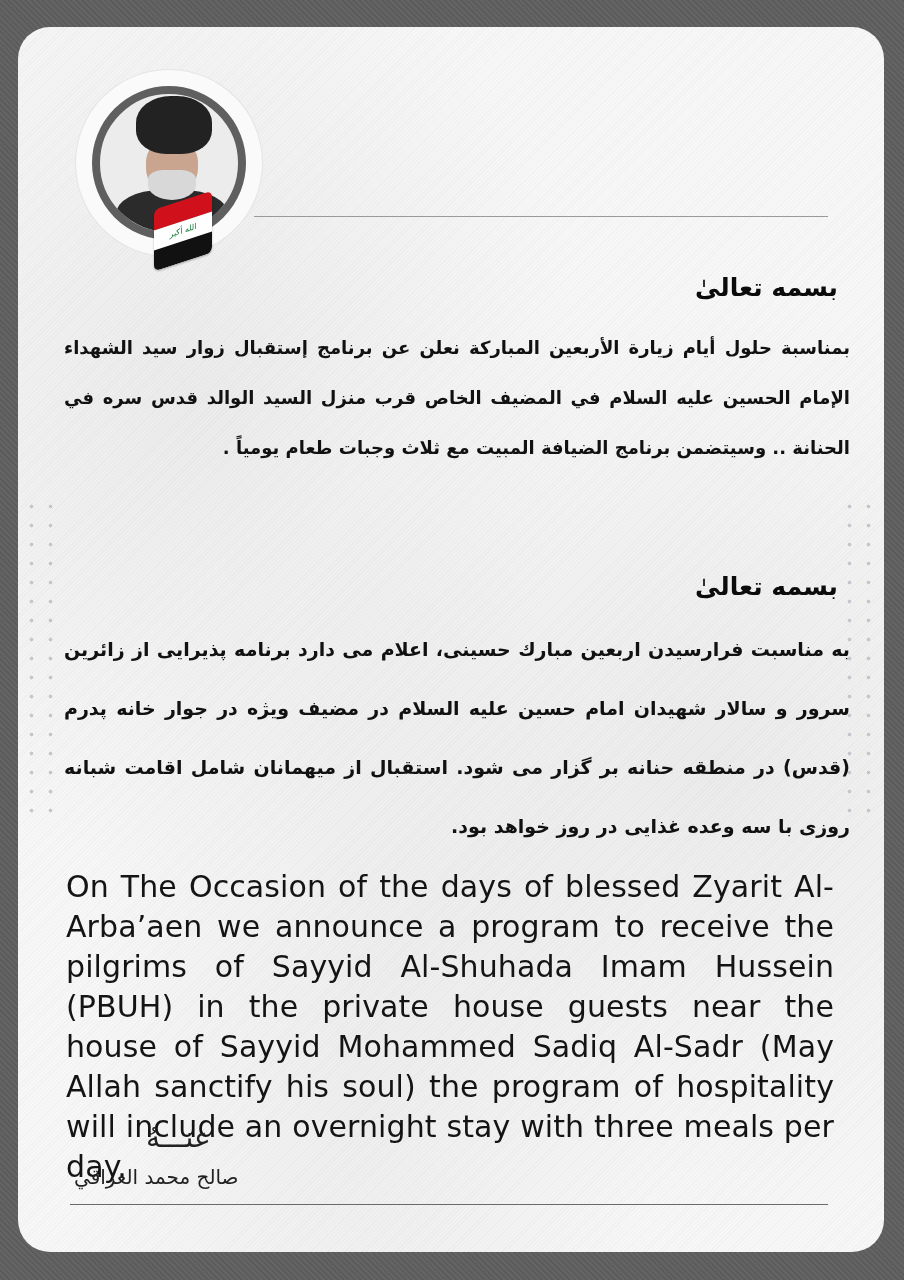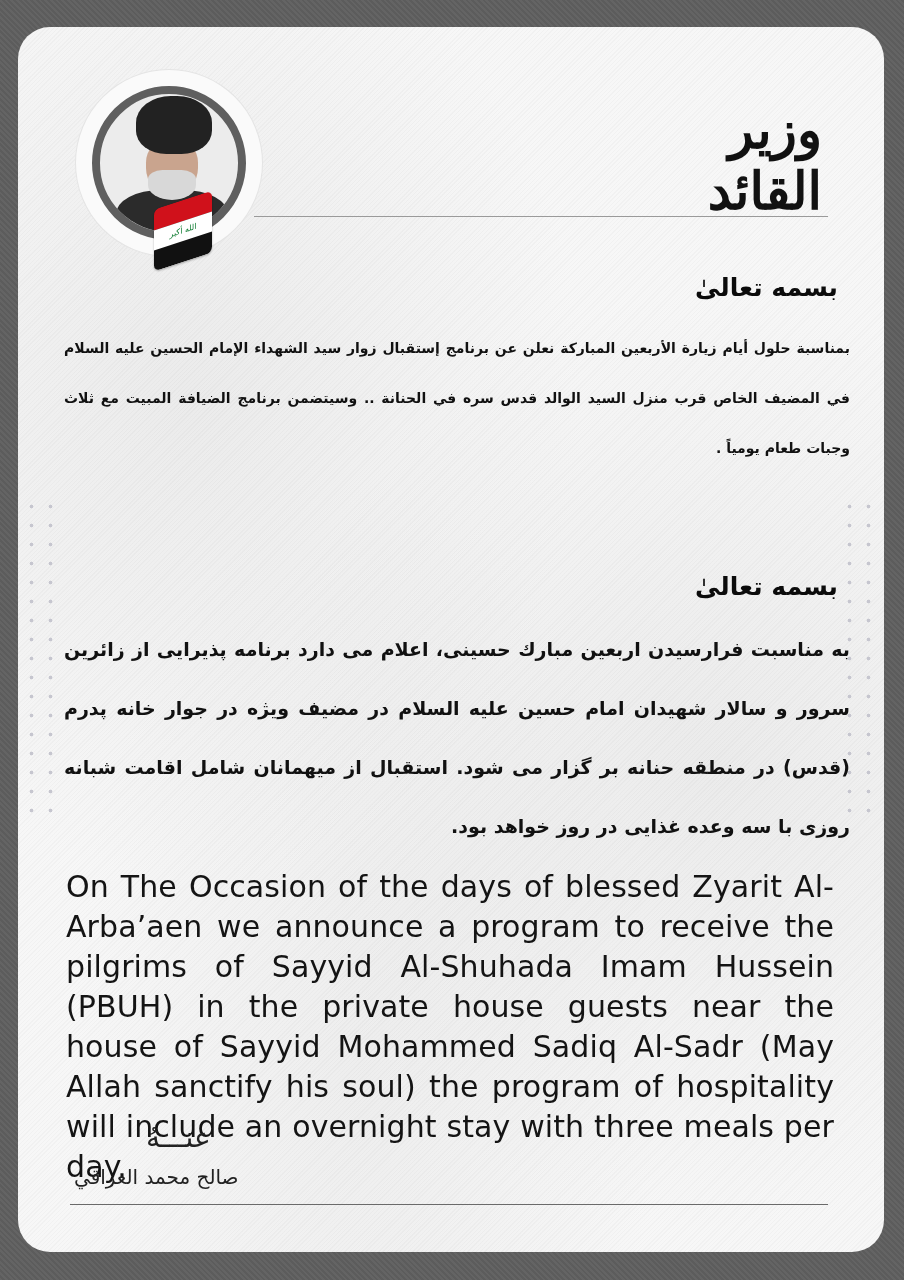--- a/index.html
+++ b/index.html
@@ -91,21 +91,21 @@
   }
   .heading {
     position: absolute; font-size: 25px; font-weight: bold; color: #0b0b0b;
     direction: rtl; font-family: "DejaVu Sans", sans-serif;
   }
   .h1 { right: 46px; top: 246px; }
   .h2 { right: 46px; top: 545px; }
 
   .para-ar1 {
     position: absolute; left: 46px; right: 34px; top: 296px;
-    font-size: 14px; line-height: 50px;
+    font-size: 18px; line-height: 50px;
   }
   .para-fa {
     position: absolute; left: 46px; right: 34px; top: 593px;
     font-size: 19px; line-height: 59px;
   }
   .para-en {
     position: absolute; left: 48px; right: 50px; top: 840px;
     font-family: "DejaVu Sans", sans-serif; font-size: 30px; line-height: 40px;
     color: #141414; text-align: justify; letter-spacing: 0.1px;
   }
@@ -143,21 +143,20 @@
     </div>
     <div class="flag">
       <div class="r"></div>
       <div class="w">
           <span>الله أكبر</span>
         </div>
       <div class="b"></div>
     </div>
   </div>
 
-  <div class="logo">وزير القائد</div>
   <div class="header-rule"></div>
 
   <div class="heading h1">بسمه تعالىٰ</div>
   <div class="ar para-ar1">بمناسبة حلول أيام زيارة الأربعين المباركة نعلن عن برنامج إستقبال زوار سيد الشهداء الإمام الحسين عليه السلام في المضيف الخاص قرب منزل السيد الوالد قدس سره في الحنانة .. وسيتضمن برنامج الضيافة المبيت مع ثلاث وجبات طعام يومياً .</div>
 
   <div class="heading h2">بسمه تعالىٰ</div>
   <div class="ar para-fa">به مناسبت فرارسیدن اربعین مبارك حسینی، اعلام می دارد برنامه پذیرایی از زائرین سرور و سالار شهیدان امام حسین علیه السلام در مضیف ویژه در جوار خانه پدرم (قدس) در منطقه حنانه بر گزار می شود. استقبال از میهمانان شامل اقامت شبانه روزی با سه وعده غذایی در روز خواهد بود.</div>
 
   <div class="para-en">On The Occasion of the days of blessed Zyarit Al-Arba’aen we announce a program to receive the pilgrims of Sayyid Al-Shuhada Imam Hussein (PBUH) in the private  house guests near the house of Sayyid Mohammed Sadiq Al-Sadr (May Allah sanctify his soul) the program of hospitality will include an overnight stay with three meals per day.</div>
 

